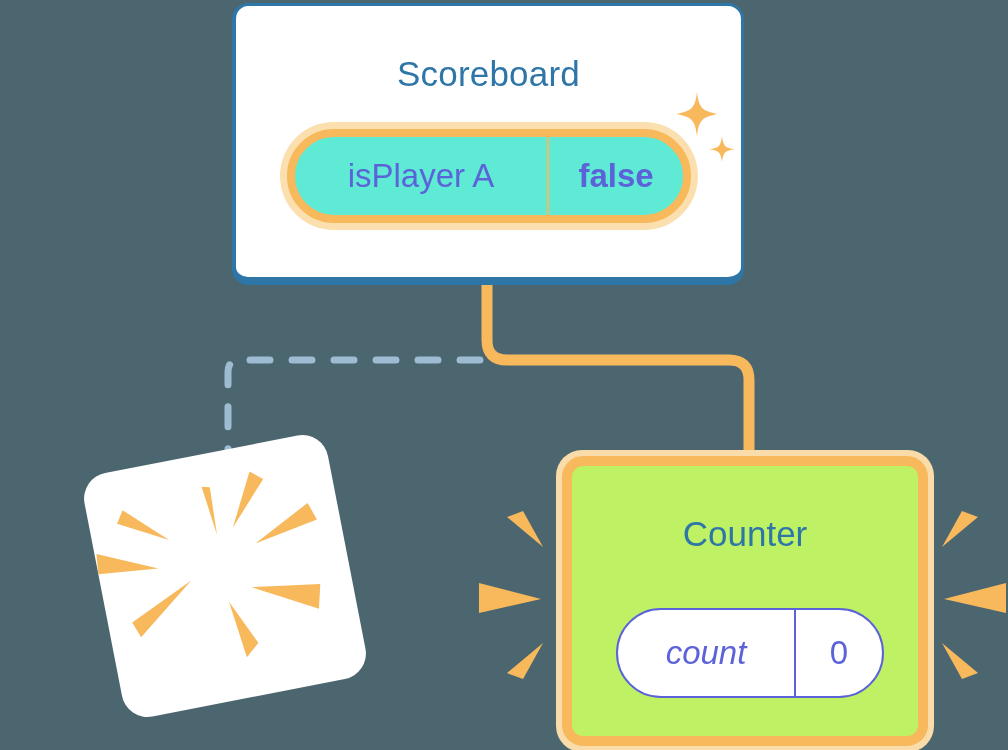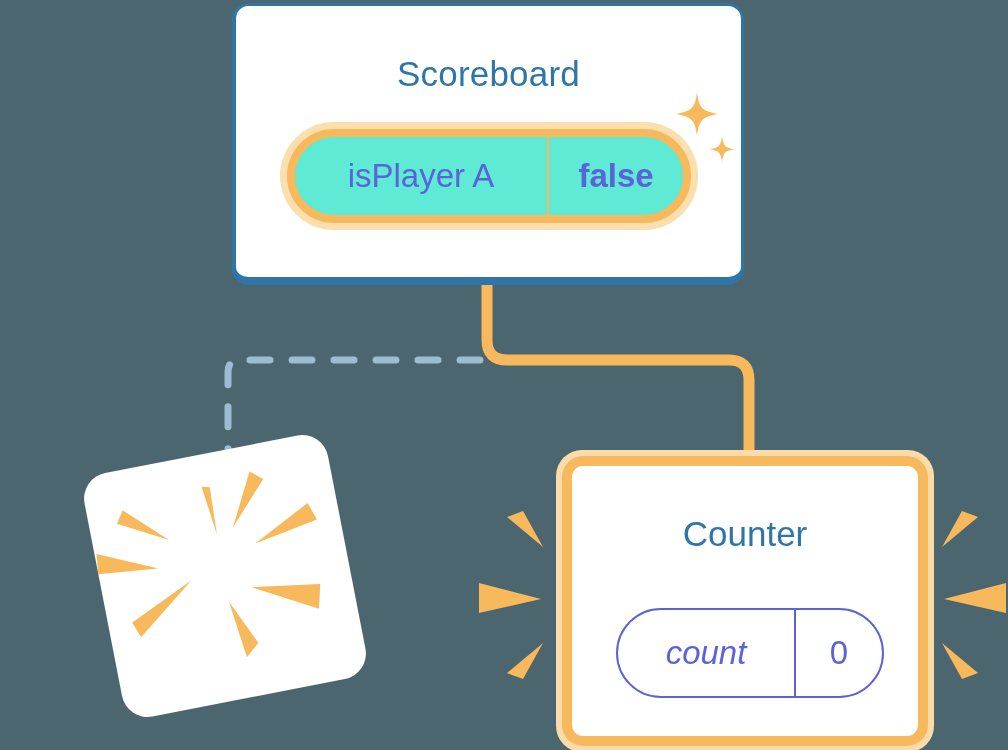--- a/index.html
+++ b/index.html
@@ -110,21 +110,21 @@
     border-radius: 26px;
     background: #f9dcaa;
     padding: 6px;
   }
   #counter-inner {
     width: 100%;
     height: 100%;
     box-sizing: border-box;
     border-radius: 21px;
     border: 10px solid #f7b95c;
-    background: #ffffff;
+    background: #bef264;
     position: relative;
   }
   #counter-title {
     text-align: center;
     color: #2e75a8;
     font-size: 35px;
     margin-top: 48px;
   }
   #counter-pill {
     position: absolute;

